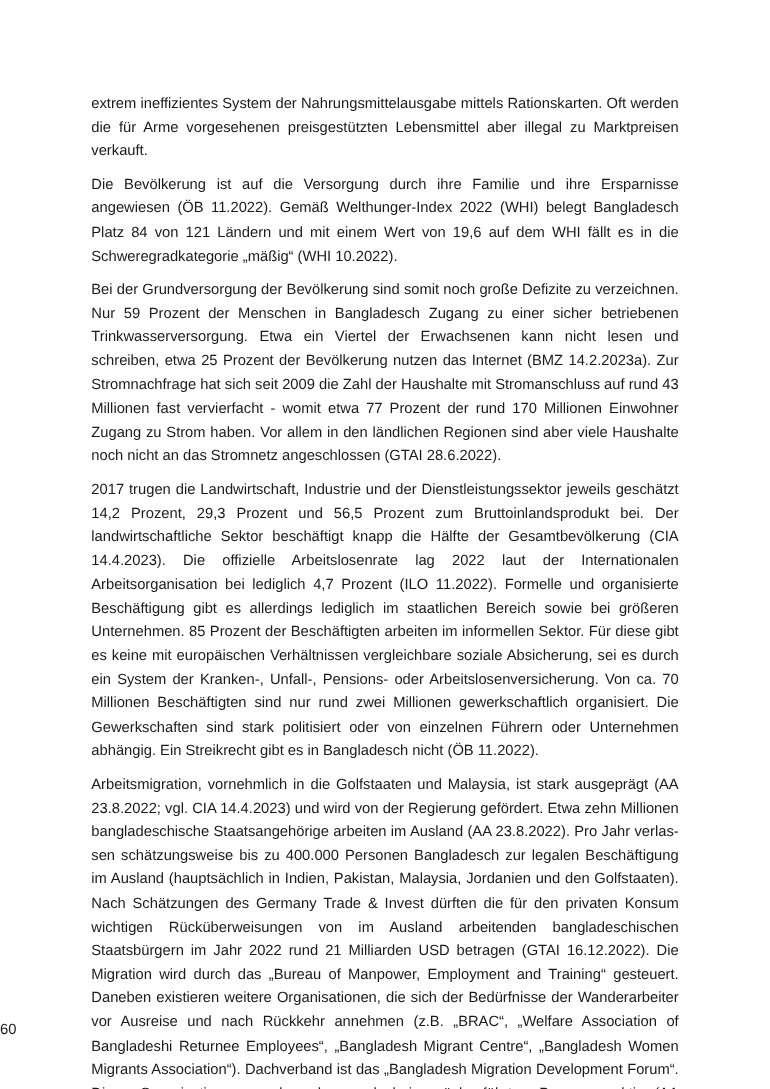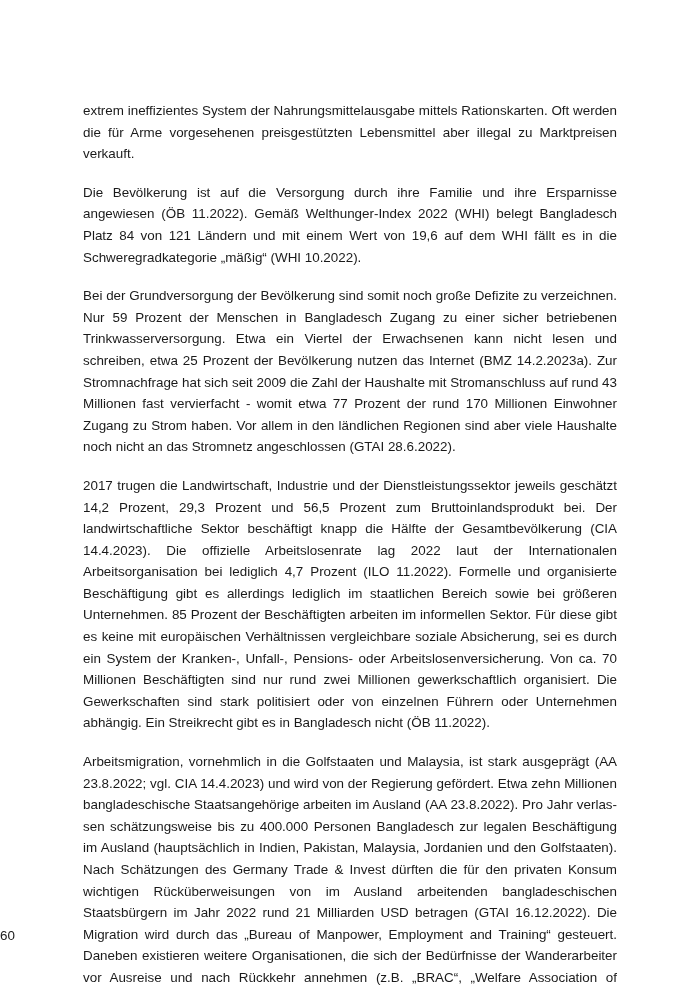--- a/index.html
+++ b/index.html
@@ -15,21 +15,21 @@
       font-family: "Liberation Sans", sans-serif;
       color: #1a1a1a;
     }
     .page-body {
       position: absolute;
       left: 83px;
       top: 83px;
       width: 534px;
     }
     .para {
-      margin: 17px 0 9px 0;
+      margin: 0 0 9px 0;
       font-size: 13.4px;
       line-height: 21.6px;
       text-align: justify;
       hyphens: manual;
       word-spacing: 0;
     }
     .page-number {
       position: absolute;
       left: 0;
       width: 700px;

